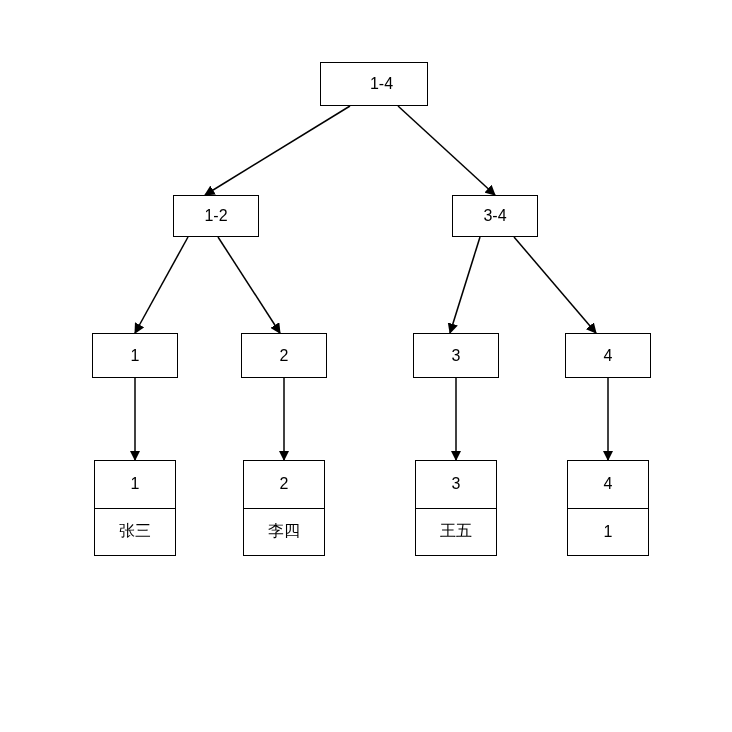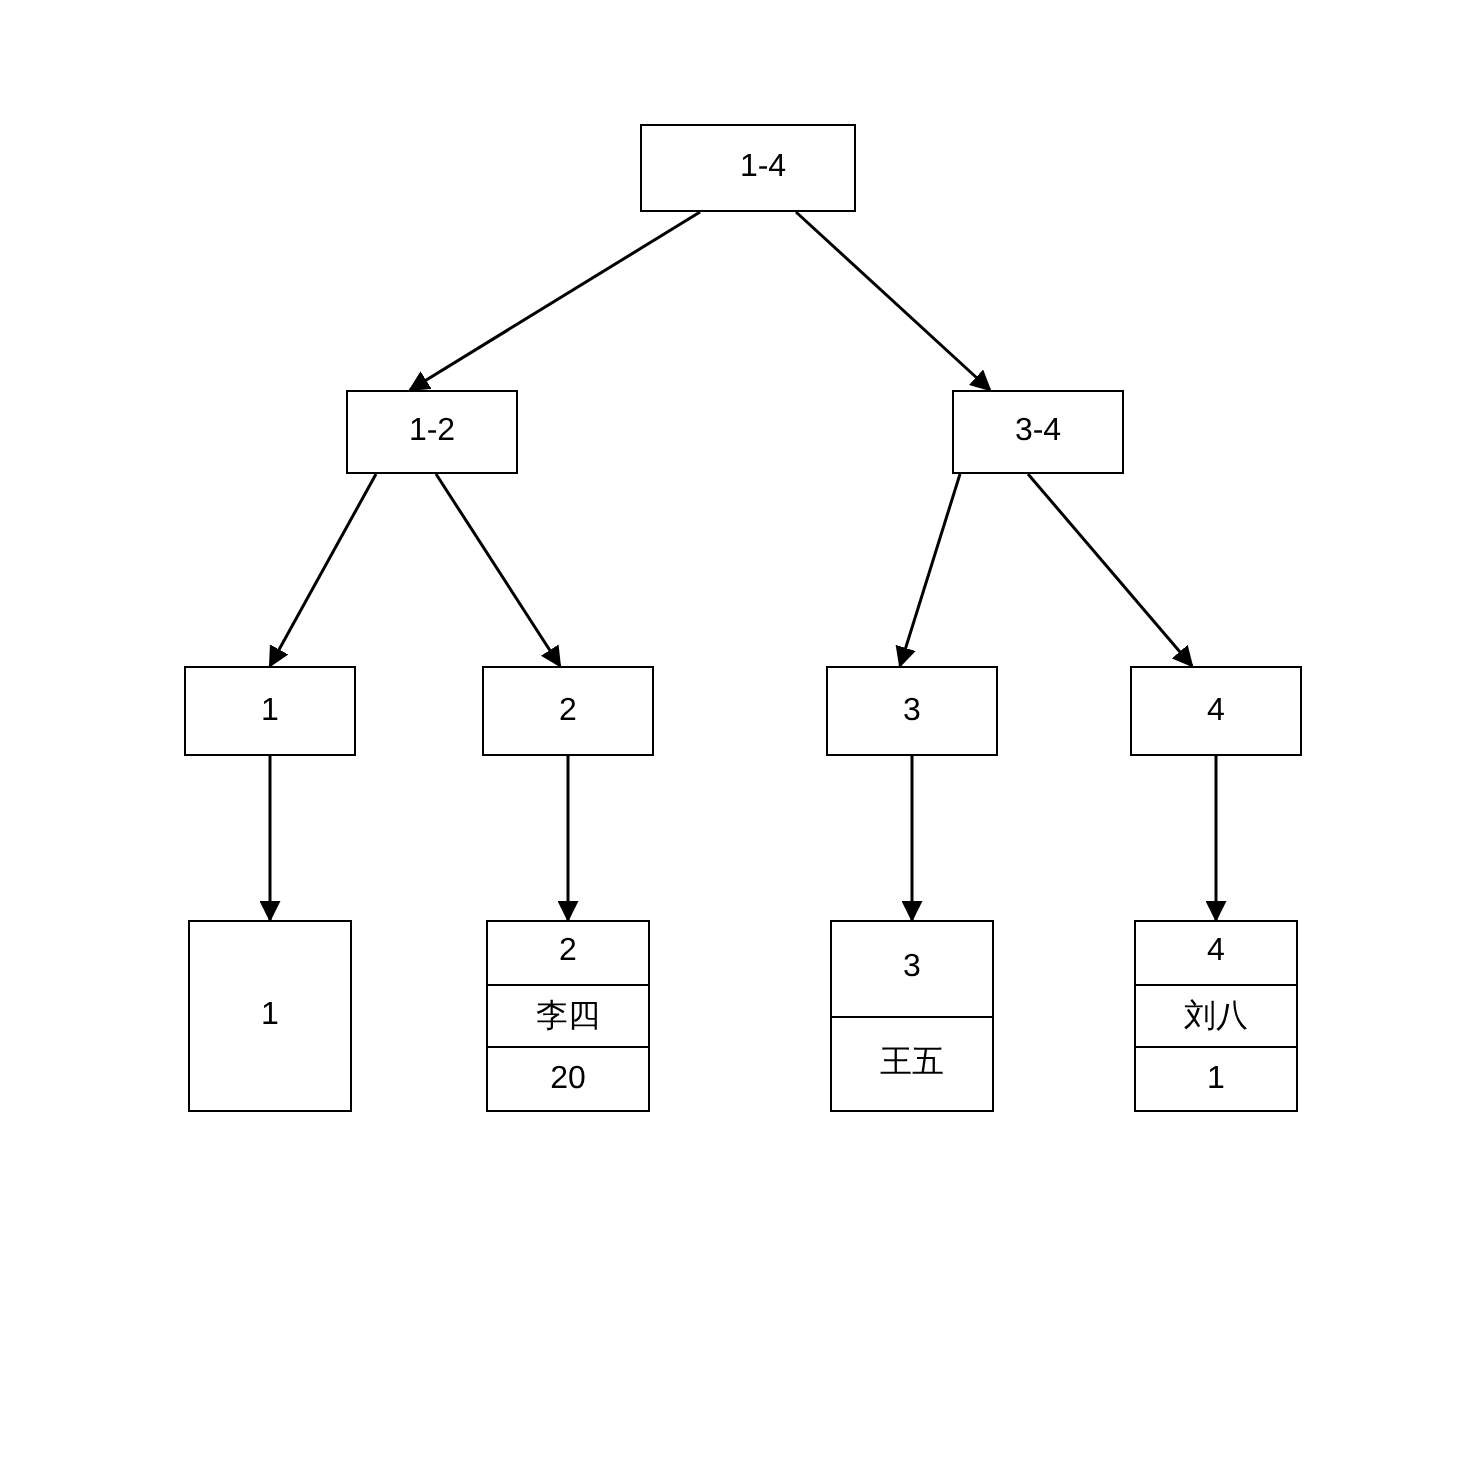--- a/index.html
+++ b/index.html
@@ -87,48 +87,47 @@
     <line x1="608" y1="378" x2="608" y2="460" stroke="#000" stroke-width="1.5" marker-end="url(#arrow)"></line>
   </svg>
 
   <div class="node" style="left:320px; top:62px; width:108px; height:44px;padding-left:15px;">
     <span>1-4</span>
   </div>
 
   <div class="node" style="left:162px; top:195px; width:86px; height:42px;margin-left:11px;">
     <span>1-2</span>
   </div>
-  <div class="node" style="left:476px; top:195px; width:86px; height:42px;">
+  <div class="node" style="left:452px; top:195px; width:86px; height:42px;">
     <span>3-4</span>
   </div>
 
   <div class="node" style="left:92px; top:333px; width:86px; height:45px;">
     <span>1</span>
   </div>
   <div class="node" style="left:241px; top:333px; width:86px; height:45px;">
     <span>2</span>
   </div>
   <div class="node" style="left:413px; top:333px; width:86px; height:45px;">
     <span>3</span>
   </div>
   <div class="node" style="left:565px; top:333px; width:86px; height:45px;">
     <span>4</span>
   </div>
 
   <div class="record" style="left:94px; top:460px; width:82px; height:96px;">
     <div class="cell">1</div>
+    <div class="cell">张三</div>
   </div>
   <div class="record" style="left:243px; top:460px; width:82px; height:96px;">
     <div class="cell">2</div>
     <div class="cell">李四</div>
-    <div class="cell">20</div>
   </div>
   <div class="record" style="left:415px; top:460px; width:82px; height:96px;">
     <div class="cell">3</div>
     <div class="cell">王五</div>
   </div>
   <div class="record" style="left:567px; top:460px; width:82px; height:96px;">
     <div class="cell">4</div>
-    <div class="cell">刘八</div>
     <div class="cell">1</div>
   </div>
 
 </div>
 
 </body></html>

